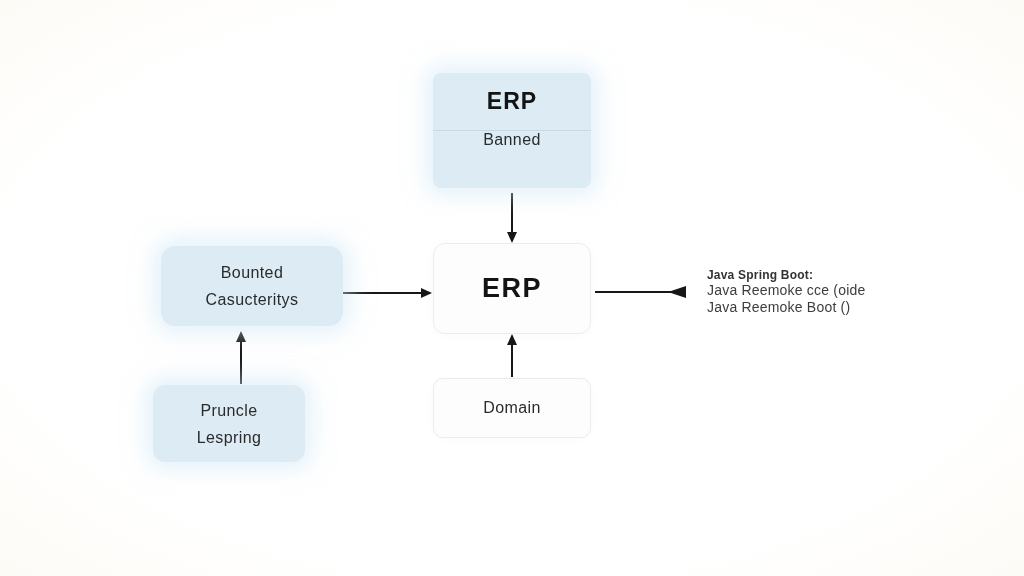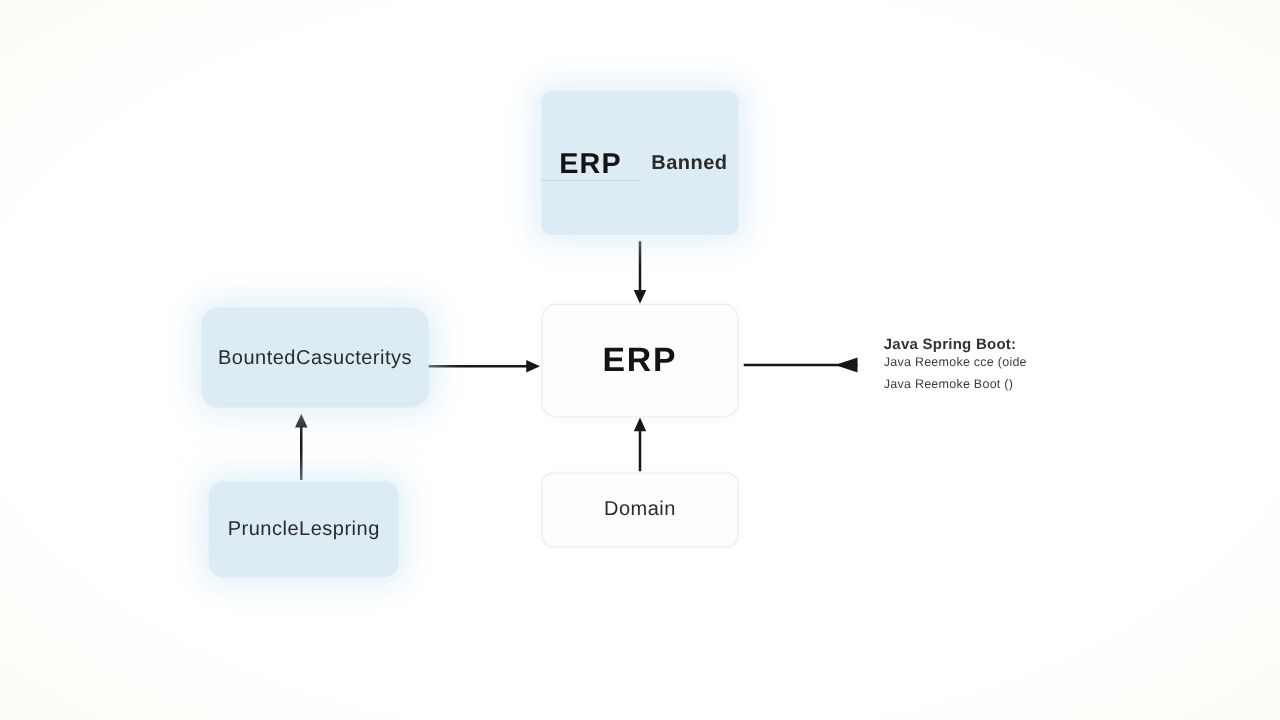--- a/index.html
+++ b/index.html
@@ -12,21 +12,21 @@
     position: relative;
     width: 1024px;
     height: 576px;
     overflow: hidden;
     background: radial-gradient(ellipse at 50% 50%, #ffffff 70%, #fdfbf6 100%);
   }
   .box {
     position: absolute;
     box-sizing: border-box;
     display: flex;
-    flex-direction: row;
+    flex-direction: column;
     align-items: center;
     justify-content: center;
     text-align: center;
   }
   .box.blue {
     background: #dcebf4;
     box-shadow: 0 0 22px 8px rgba(208, 231, 244, 0.55);
   }
   .box.white {
     background: #fdfdfd;
@@ -42,21 +42,21 @@
   }
   .top-box .section-top {
     flex: 1;
     width: 100%;
     display: flex; align-items: center; justify-content: center;
     border-bottom: 1px solid #c9d9e3;
   }
   .top-box .section-bottom {
     flex: 1;
     width: 100%;
-    display: flex; align-items: flex-end; justify-content: center; font-weight: bold;
+    display: flex; align-items: flex-start; justify-content: center;
   }
   .erp-title {
     font-size: 23px;
     font-weight: bold;
     letter-spacing: 1px;
     color: #141414;
   }
   .sub-label {
     font-size: 16px;
     color: #2b2b2b;
@@ -71,21 +71,21 @@
   .center-box .erp-title { font-size: 27px; letter-spacing: 1.5px; }
   
   .left-box {
     left: 161px; top: 246px;
     width: 182px; height: 80px;
     border-radius: 14px;
     line-height: 27px;
   }
   
   .bl-box {
-    left: 167px; top: 385px;
+    left: 153px; top: 385px;
     width: 152px; height: 77px;
     border-radius: 12px;
     line-height: 27px;
   }
   
   .domain-box {
     left: 433px; top: 378px;
     width: 158px; height: 60px;
     border-radius: 10px;
     align-items: center;
@@ -96,21 +96,21 @@
     left: 707px; top: 268px;
     color: #3d3d3d;
   }
   .note .note-title {
     font-size: 12px;
     font-weight: 600;
     color: #333333;
     letter-spacing: 0.2px;
   }
   .note .note-line {
-    font-size: 10px;
+    font-size: 14px;
     line-height: 17px;
     letter-spacing: 0.2px;
   }
   svg.arrows {
     position: absolute;
     left: 0; top: 0;
     width: 1024px; height: 576px;
     pointer-events: none;
   }
   svg.arrows line { stroke: #171717; stroke-width: 2; }

